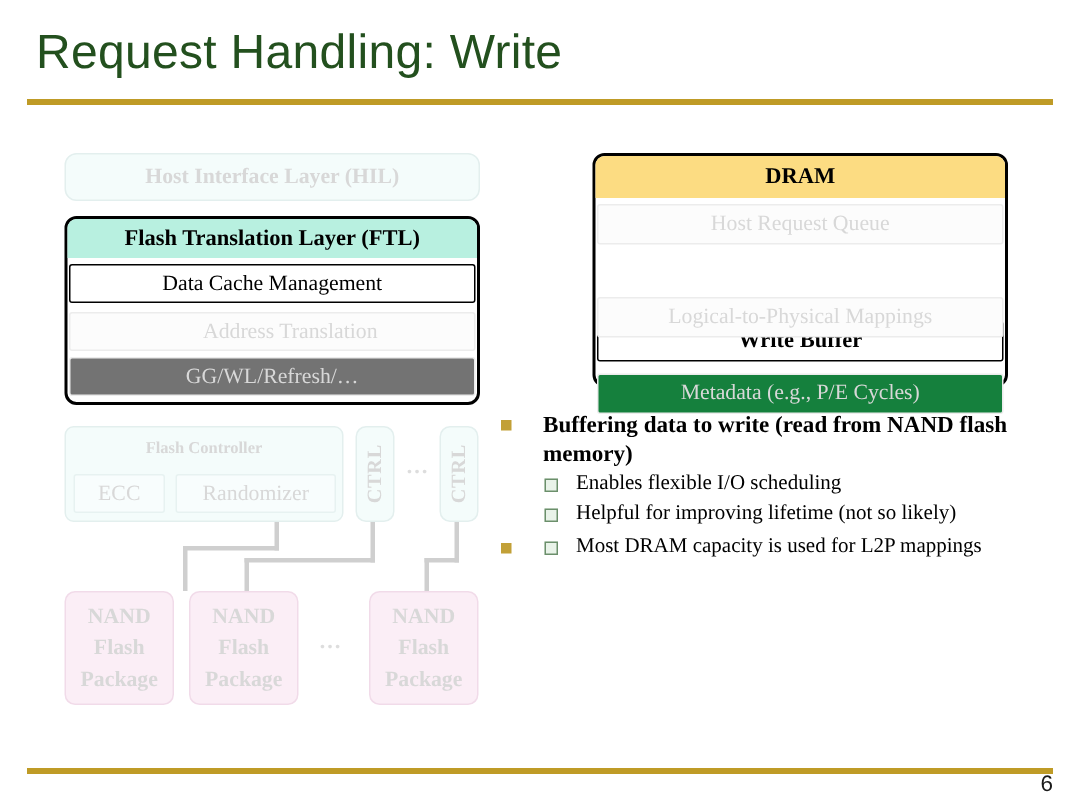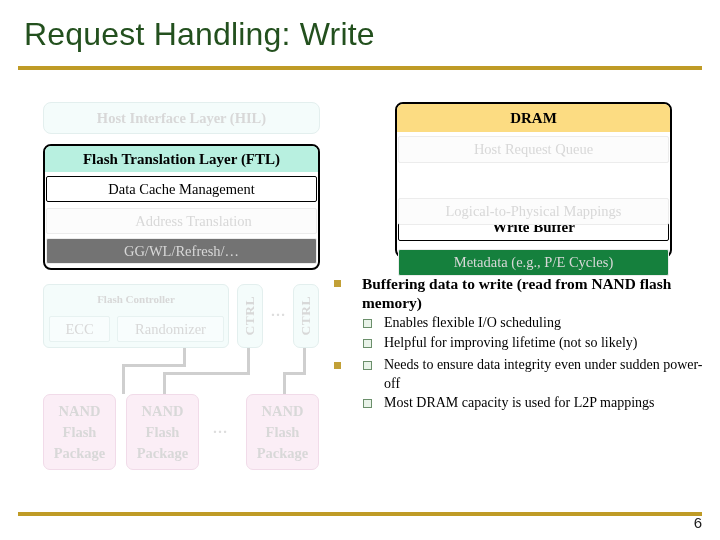--- a/index.html
+++ b/index.html
@@ -172,22 +172,18 @@
   </div>
   <div class="b2">
     <span class="mk2"></span>
     <span>Helpful for improving lifetime (not so likely)</span>
   </div>
   <div class="b1" style="margin-top:4px;">
     <span class="mk"></span>
   </div>
   <div class="b2">
     <span class="mk2"></span>
-    <span>Needs to ensure data integrity even under sudden power-off</span>
-  </div>
-  <div class="b2">
-    <span class="mk2"></span>
     <span>Most DRAM capacity is used for L2P mappings</span>
   </div>
 </div>
 
 <div id="footer-rule"></div>
 <div id="page-number">6</div>
 
 </body></html>

